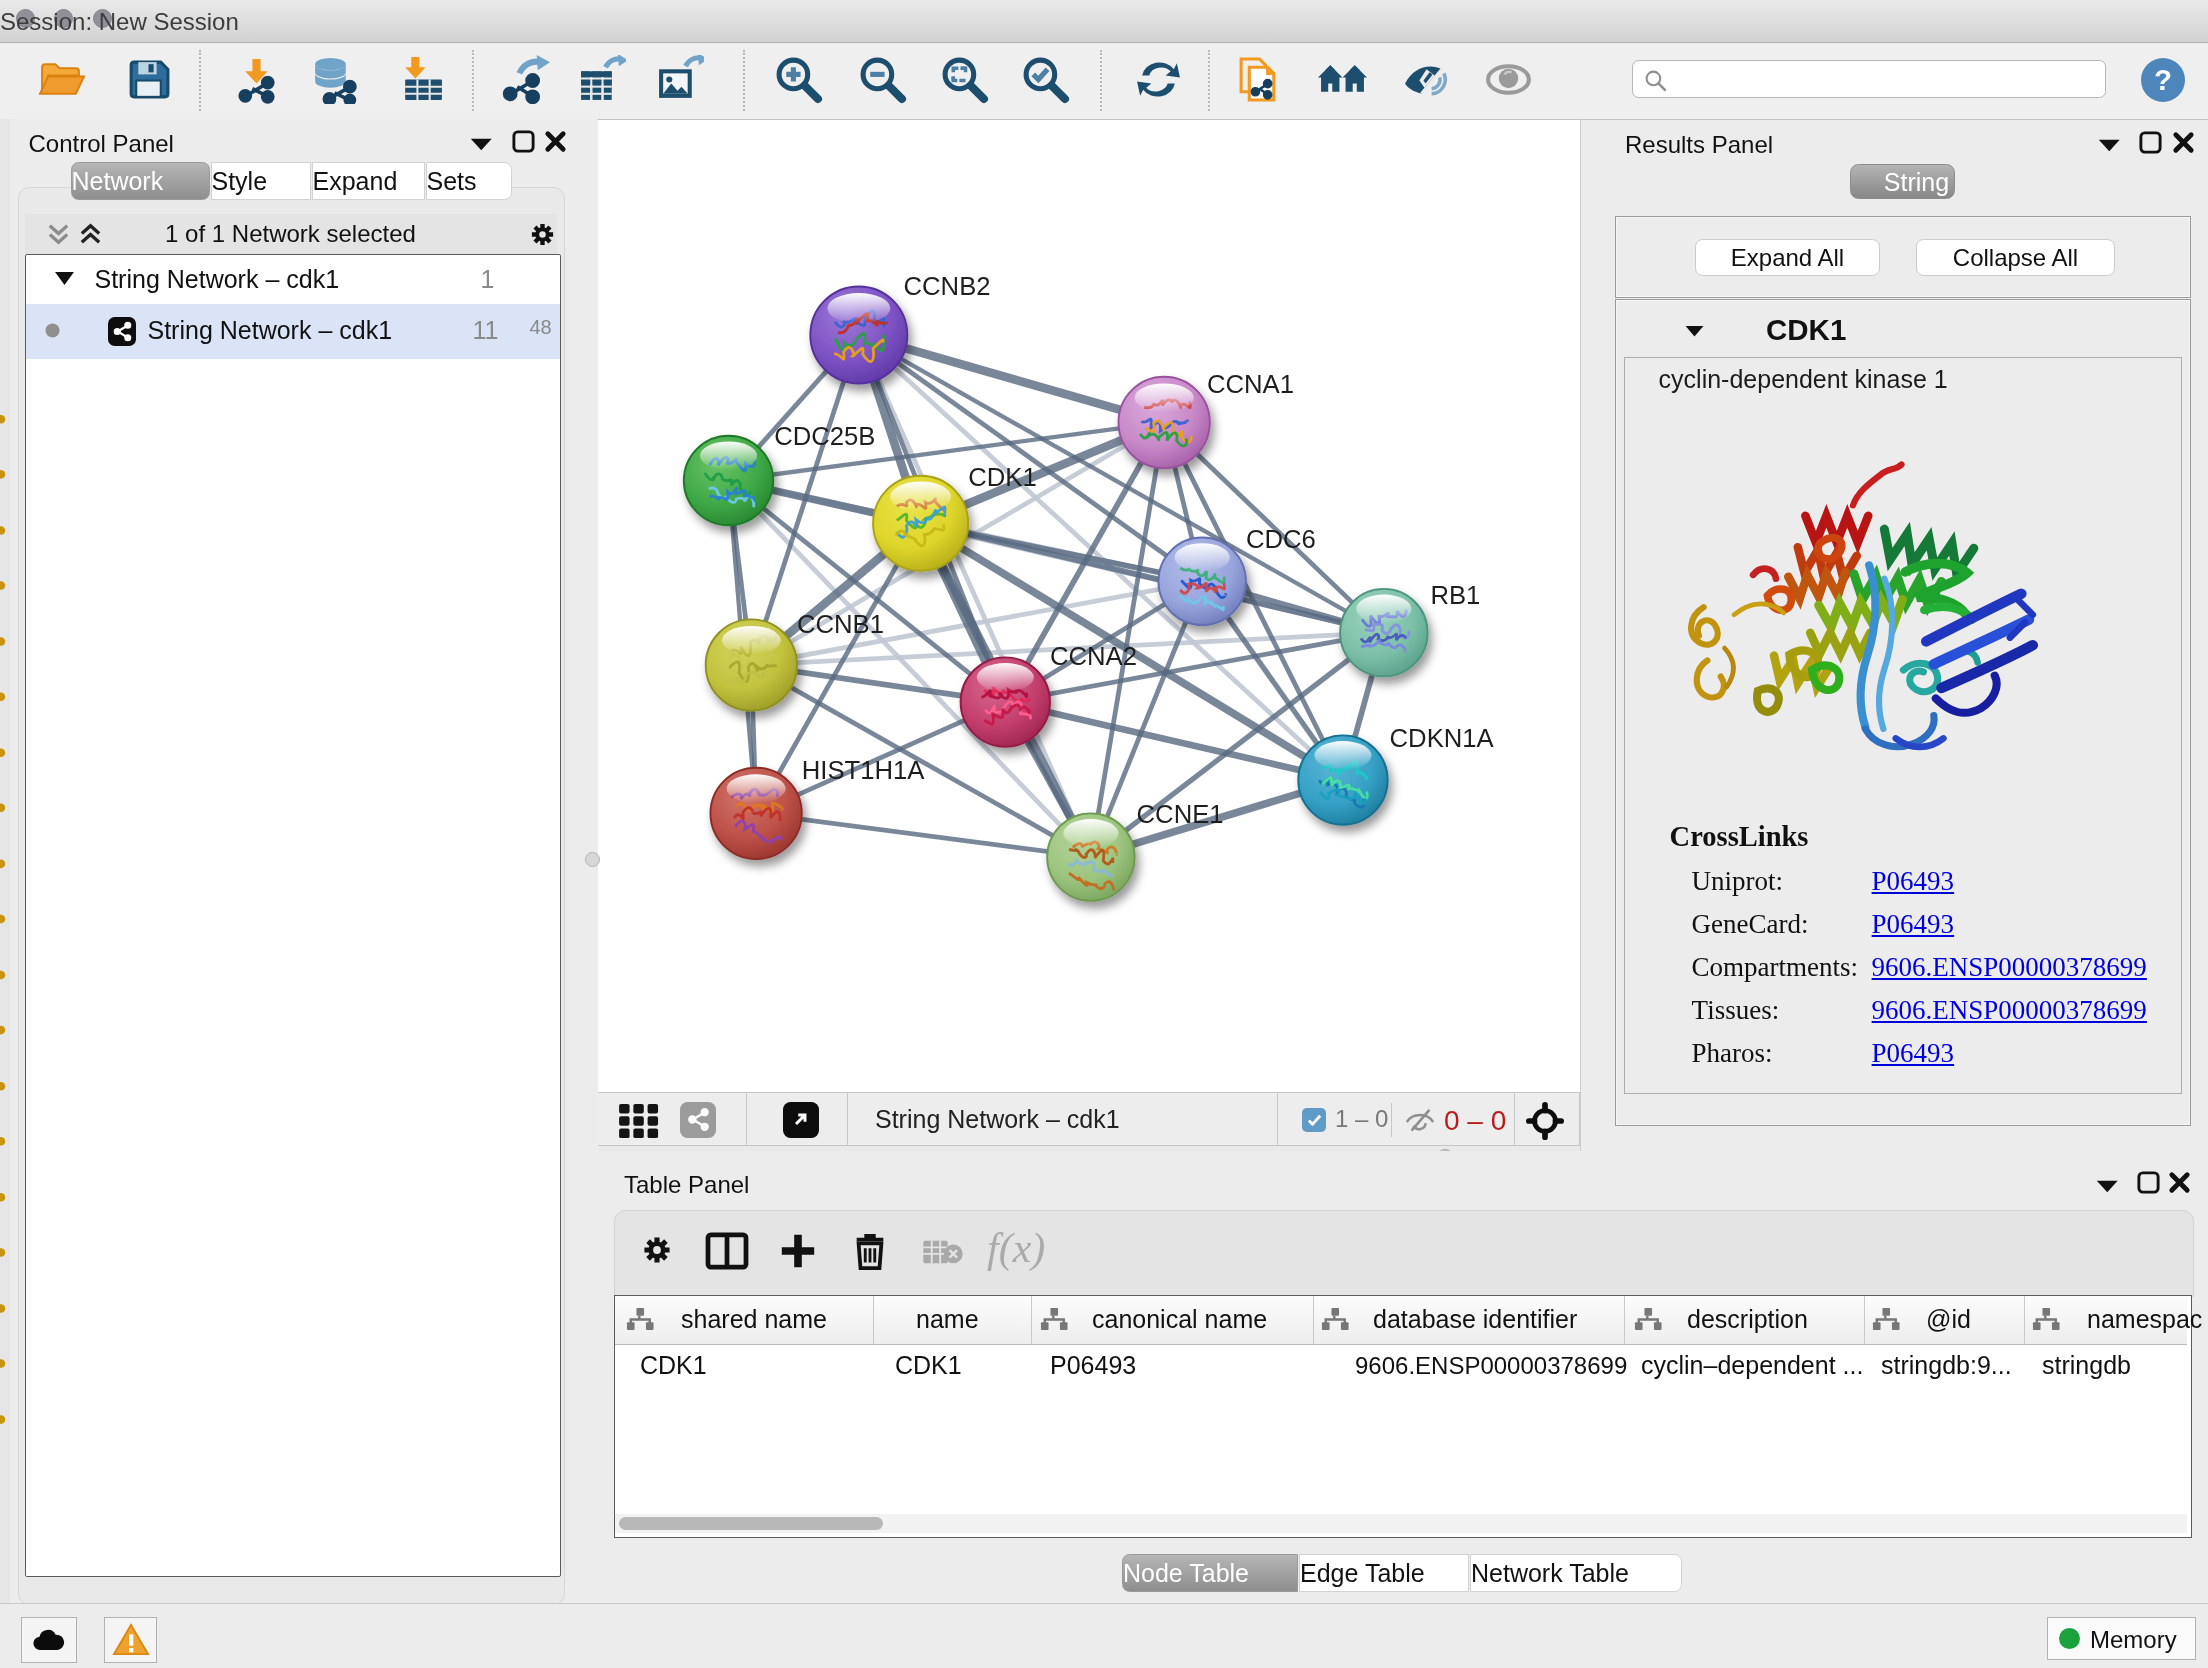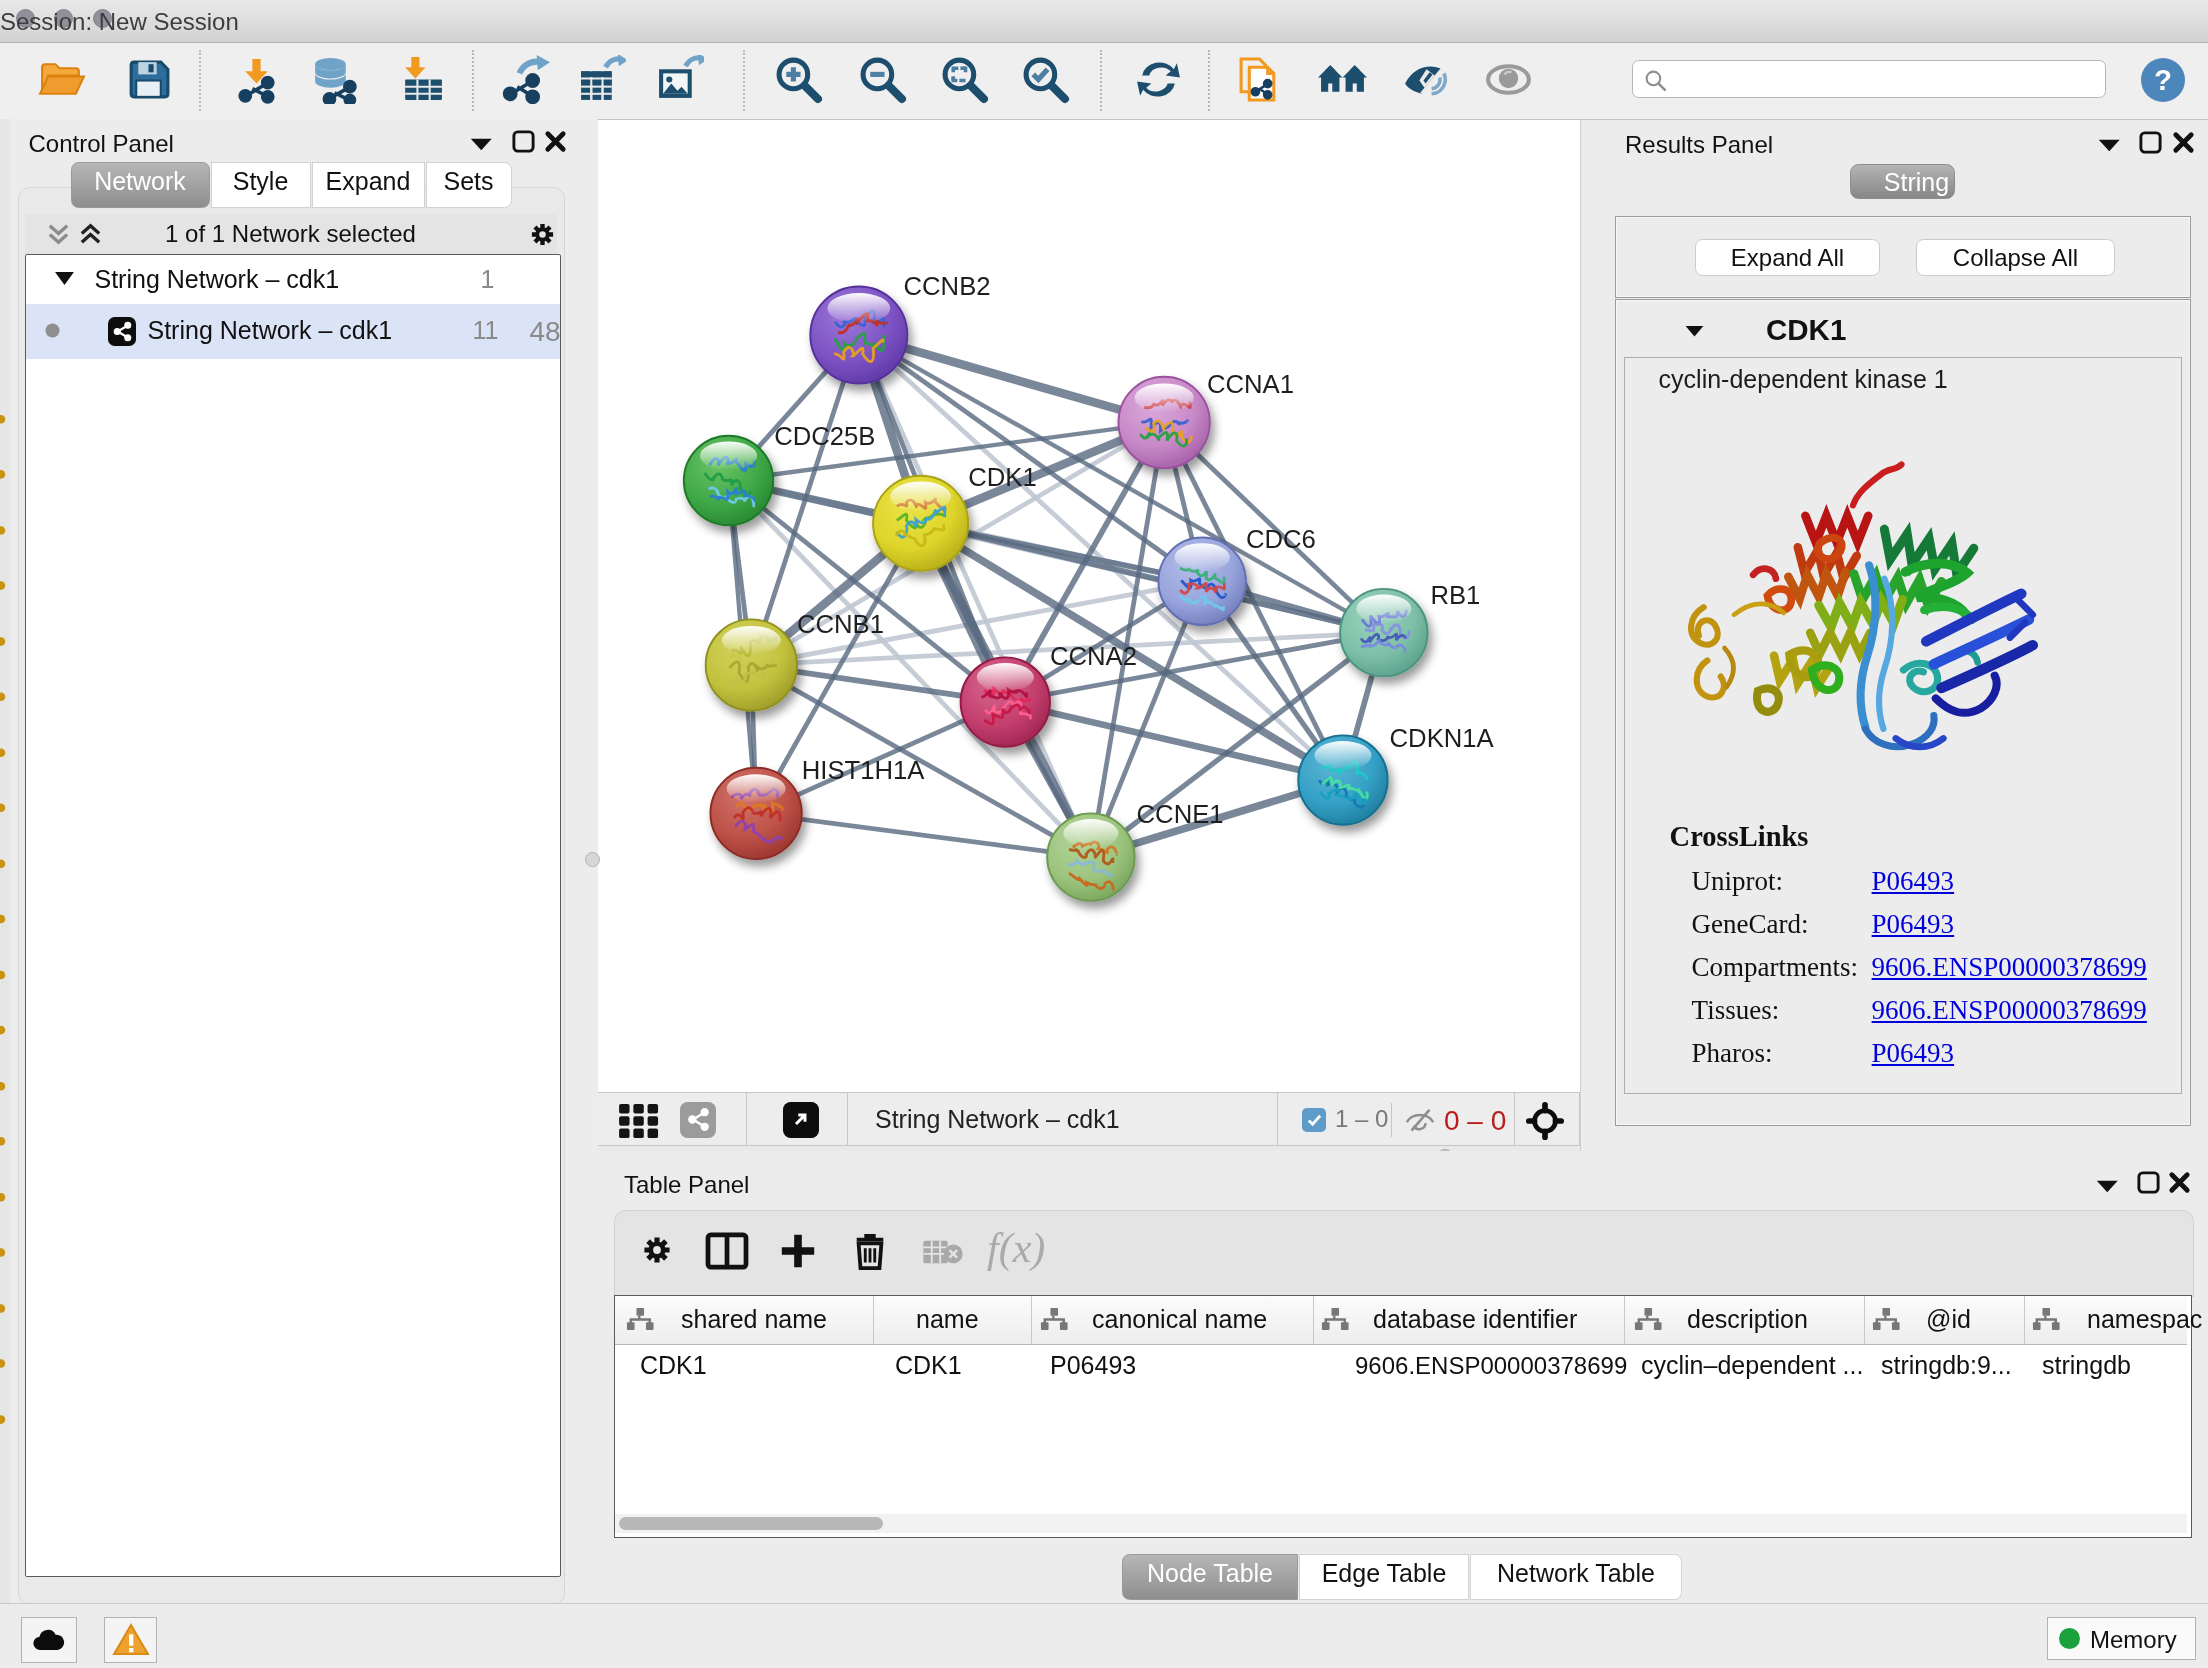--- a/index.html
+++ b/index.html
@@ -20,22 +20,22 @@
  background:#fff;border:1.9px solid #b7b7b7;border-radius:6.7px;box-sizing:border-box;}
 #leftstrip{left:0;top:119px;width:9.5px;height:1484px;background:#e6e6e6;border-right:1px solid #cfcfcf;}
 #controlpanel{left:9.5px;top:119px;width:589px;height:1484px;background:#ececec;}
 #netcanvas{left:598px;top:119px;width:982px;height:973px;background:#ffffff;border-top:1px solid #c2c2c2;box-sizing:border-box;}
 #netbar{left:598px;top:1092px;width:982px;height:54px;background:#ededed;
  border:1px solid #c6c6c6;border-left:none;box-sizing:border-box;}
 #resultspanel{left:1580px;top:119px;width:629px;height:1032px;background:#ececec;border-top:1px solid #c2c2c2;border-left:1px solid #cfcfcf;box-sizing:border-box;}
 #tablepanel{left:598px;top:1151px;width:1610px;height:452px;background:#ececec;}
 #statusbar{left:0;top:1603px;width:2208px;height:66px;background:#ececec;border-top:1px solid #c9c9c9;}
 .ptitle{font-size:24px;color:#111;}
-.tab{position:absolute;height:46px;background:#fff;border:1px solid #d2d2d2;
- box-sizing:border-box;text-align:center;font-size:25px;color:#111;line-height:36px;}
+.tab{position:absolute;height:38px;background:#fff;border:1px solid #d2d2d2;
+ box-sizing:border-box;text-align:left;font-size:25px;color:#111;line-height:36px;}
 .tabsel{background:linear-gradient(#b6b6b6,#8e8e8e);color:#fff;border:1px solid #9a9a9a;}
 .sunken{background:#ececec;border:1px solid #9b9b9b;box-shadow:inset 0 0 0 1px #f7f7f7;}
 .btn{background:#fff;border:1px solid #cbcbcb;border-radius:7.6px;box-sizing:border-box;
  text-align:center;font-size:24px;color:#111;}
 </style></head>
 <body>
 <div id="titlebar" class="abs">
  <div class="tl" style="left:16px;"></div>
  <div class="tl" style="left:54px;"></div>
  <div class="tl" style="left:93px;"></div>
@@ -263,21 +263,21 @@
    <svg class="abs" style="left:85px;top:16px" width="23" height="23" viewBox="0 0 24 24">
           <g stroke="#fff" stroke-width="2.2" fill="#fff">
             <path d="M7 12 L17 6 M17 18 L7 12" fill="none"></path>
             <circle cx="6.5" cy="12" r="2.6"></circle>
             <circle cx="17.5" cy="5.5" r="2.6"></circle>
             <circle cx="17.5" cy="18.5" r="2.6"></circle>
           </g>
         </svg>
    <div class="abs" style="left:122px;top:12.4px;font-size:25px;color:#111;">String Network – cdk1</div>
    <div class="abs" style="left:447px;top:12.4px;font-size:25px;color:#8a8a8a;">11</div>
-   <div class="abs" style="left:504px;top:12.4px;font-size:28px;color:#8a8a8a;">48</div>
+   <div class="abs" style="left:504px;top:12.4px;font-size:20px;color:#8a8a8a;">48</div>
   </div>
  </div>
 </div>
 <div id="netcanvas" class="abs">
 <svg width="982" height="973" viewBox="0 0 1032 1023">
 <defs>
 <filter id="nsh" x="-40%" y="-40%" width="190%" height="190%">
           <feDropShadow dx="4" dy="7" stdDeviation="5" flood-color="#000000" flood-opacity="0.4"></feDropShadow>
         </filter>
 <linearGradient id="hgl" x1="0" y1="0" x2="0" y2="1">

